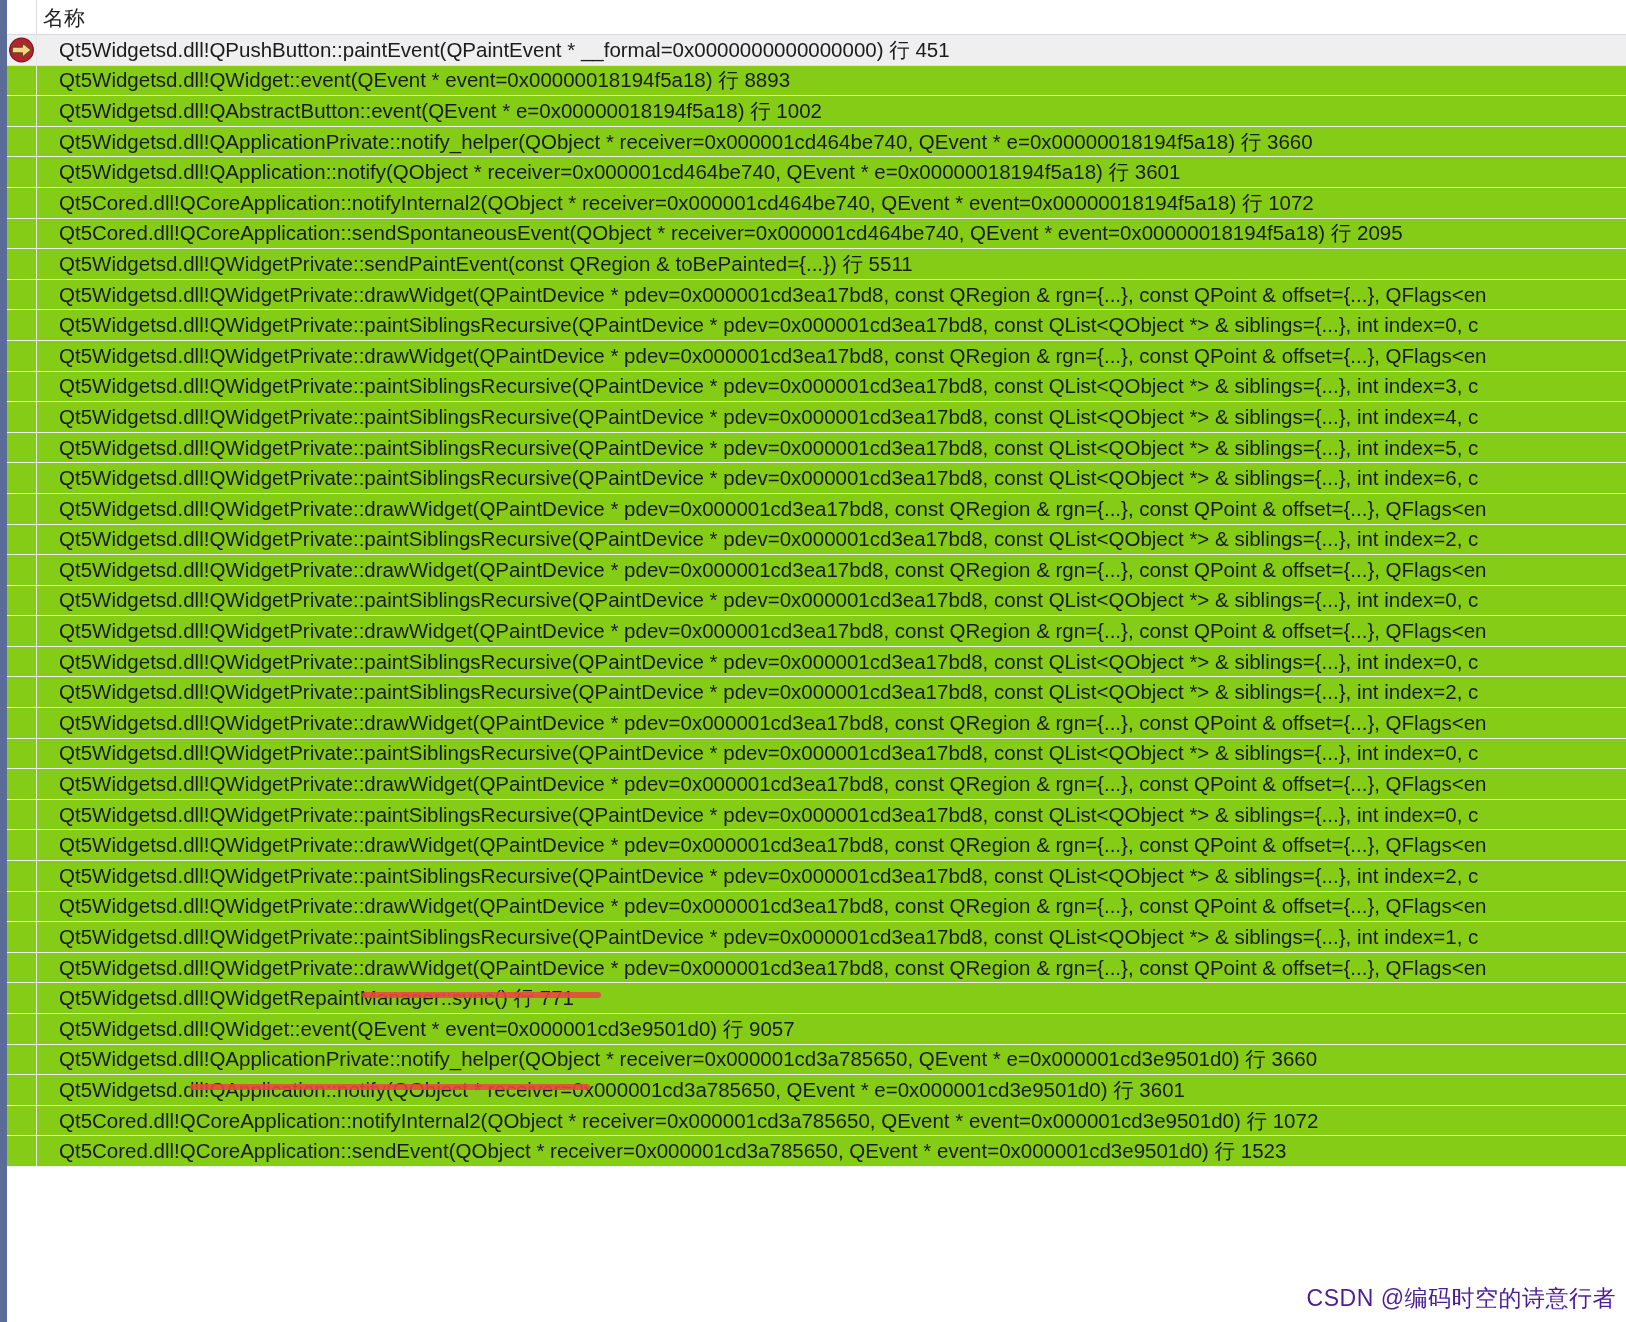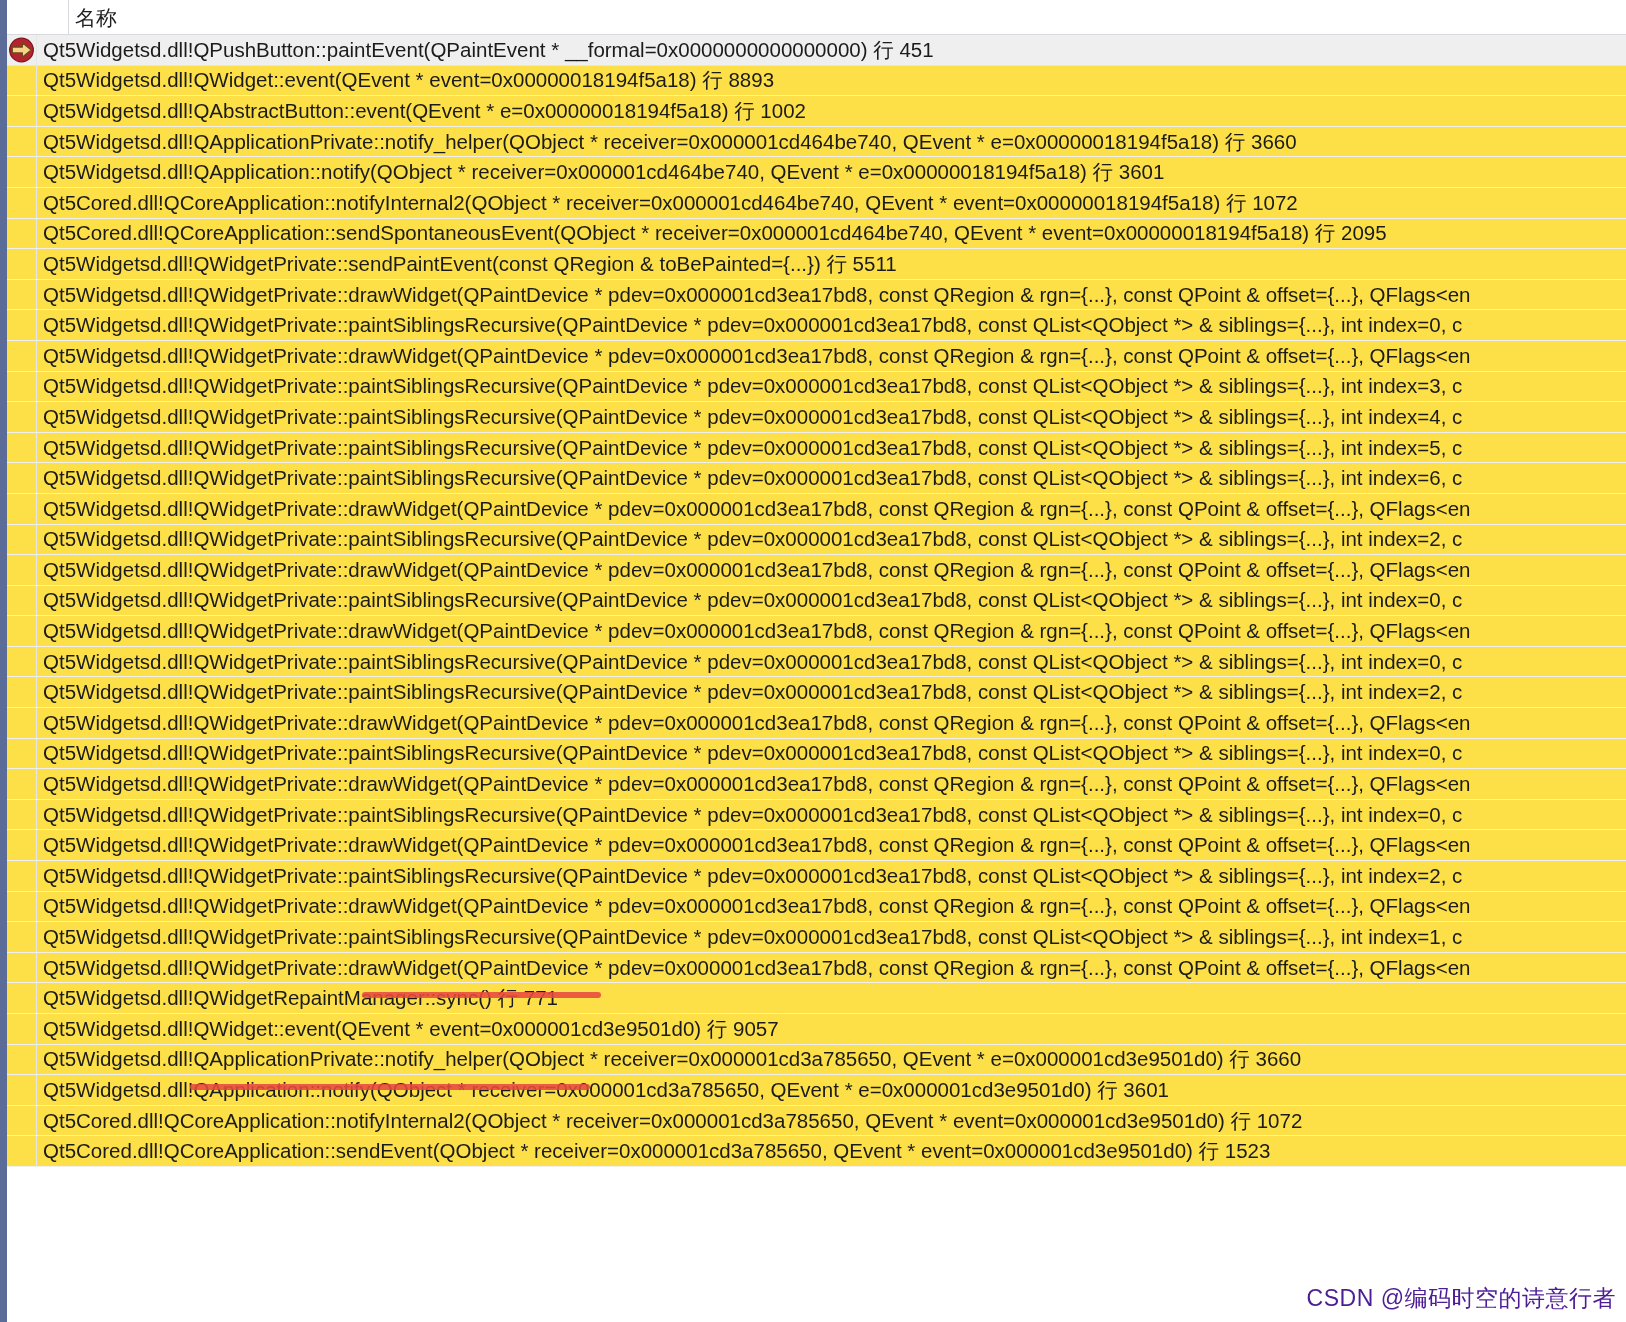--- a/index.html
+++ b/index.html
@@ -41,21 +41,20 @@
     left: 7px;
     top: 0;
     width: 1619px;
     height: 35px;
     background: #ffffff;
     border-bottom: 1px solid #d6d9dd;
     box-sizing: border-box;
     display: flex;
     align-items: center;
     z-index: 3;
-    padding-left: 32px;
   }
   .header-gutter {
     width: 30px;
     height: 35px;
     border-right: 1px solid #d6d9dd;
     box-sizing: border-box;
     flex: 0 0 auto;
   }
   .header-name-cell {
     flex: 1 1 auto;
@@ -83,21 +82,21 @@
     z-index: 2;
   }
 
   .stack-row {
     position: relative;
     height: 30.6px;
     display: flex;
     align-items: center;
     box-sizing: border-box;
     border-bottom: 1px solid #efefef;
-    background: #fde047;
+    background: #84cc16;
     white-space: nowrap;
   }
   .stack-row.current {
     background: transparent;
     border-bottom: 1px solid #e4e4e4;
   }
   .stack-row.current .row-highlight {
     position: absolute;
     left: 0;
     top: 0;
@@ -121,20 +120,21 @@
     position: relative;
     flex: 1 1 auto;
     padding-left: 6px;
     font-size: 20.5px;
     line-height: 30px;
     color: #1b1b1b;
     white-space: nowrap;
     overflow: hidden;
     text-overflow: clip;
     z-index: 1;
+    margin-left: 16px;
   }
 
   
   .current-arrow-icon {
     position: absolute;
     left: 1px;
     top: 50%;
     transform: translateY(-50%);
     width: 27px;
     height: 27px;

